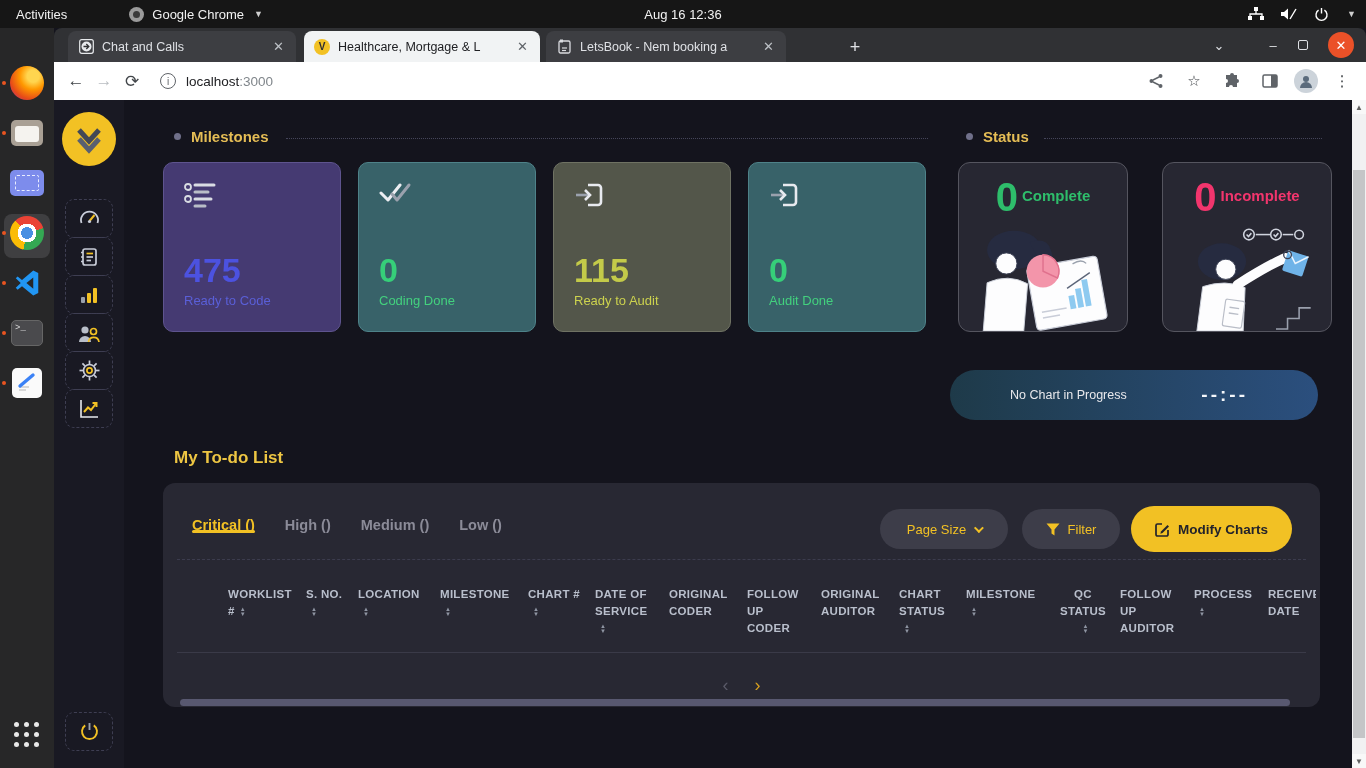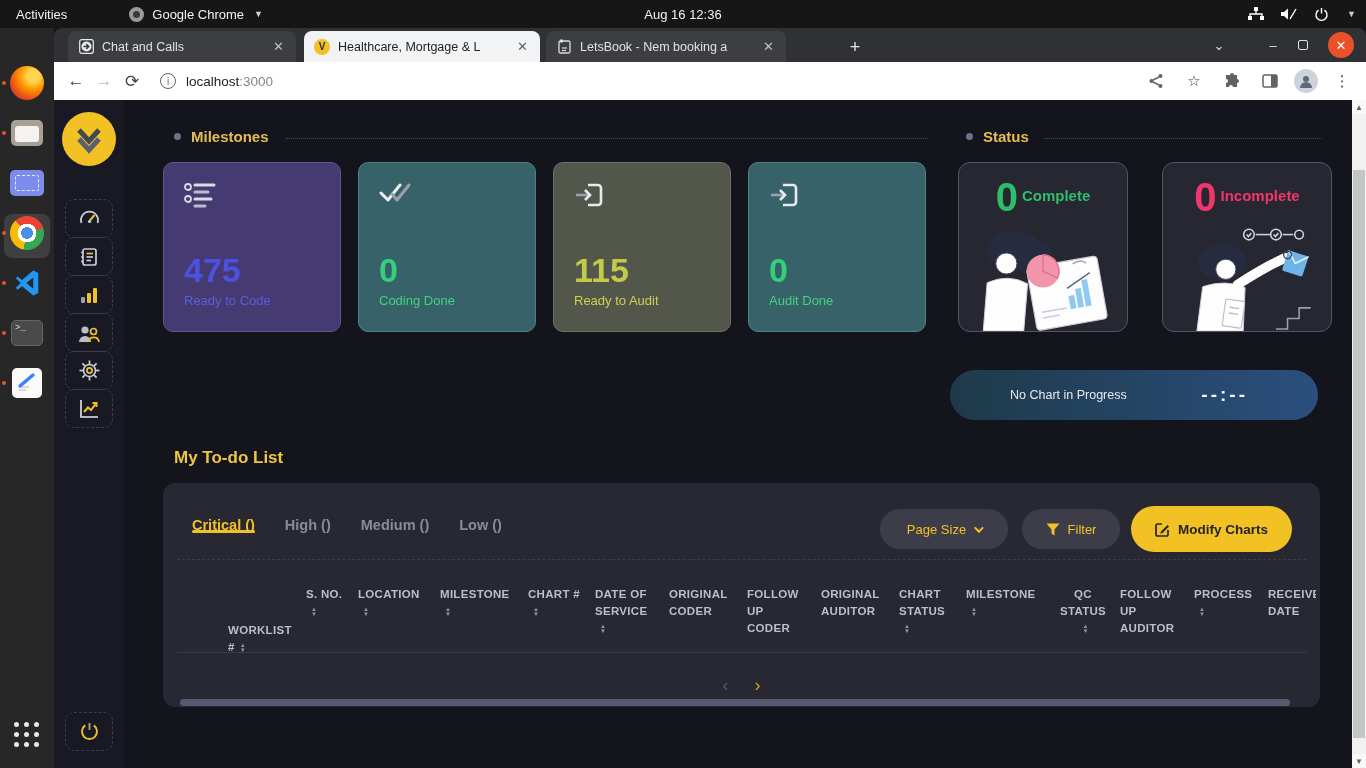--- a/index.html
+++ b/index.html
@@ -120,21 +120,21 @@
   .pill.filter{left:859px;top:26px;width:98px;height:40px;}
   .chev{display:inline-block;width:7px;height:7px;border-right:2px solid #f2c124;border-bottom:2px solid #f2c124;transform:rotate(45deg) translateY(-2px);}
   .modify{position:absolute;left:968px;top:23px;width:161px;height:46px;border:none;border-radius:23px;background:#f2c124;color:#23232b;font-size:13.5px;font-weight:bold;display:flex;align-items:center;justify-content:center;gap:8px;cursor:pointer;}
   .tabs-sep{position:absolute;left:14px;right:14px;top:76px;border-top:1px dashed #3c3c4e;}
 
   .thead-row{position:absolute;left:19px;top:103px;width:1134px;display:flex;}
   .cb-cell{width:46px;flex:none;}
   .cb{width:18px;height:18px;border-radius:5px;background:#5d6b80;cursor:pointer;}
   .thead{flex:1;display:flex;justify-content:space-between;}
   .th{font-size:11.5px;font-weight:bold;color:#b9bfcc;letter-spacing:0.3px;line-height:17px;cursor:pointer;}
-  .th:nth-of-type(1){width:66px;margin-top:36px;}.th:nth-of-type(2){width:40px;}.th:nth-of-type(3){width:70px;}
+  .th:nth-of-type(1){width:66px;}.th:nth-of-type(2){width:40px;}.th:nth-of-type(3){width:70px;}
   .th:nth-of-type(4){width:76px;}.th:nth-of-type(5){width:55px;}.th:nth-of-type(6){width:62px;}
   .th:nth-of-type(7){width:66px;}.th:nth-of-type(8){width:62px;}.th:nth-of-type(9){width:66px;}
   .th:nth-of-type(10){width:55px;}.th:nth-of-type(11){width:80px;}.th:nth-of-type(12){width:50px;text-align:center;}
   .th:nth-of-type(13){width:62px;}.th:nth-of-type(14){width:62px;}
   .th:nth-of-type(15){width:48px;overflow:hidden;white-space:normal;}
   .sort{display:inline-flex;flex-direction:column;margin-left:5px;vertical-align:middle;}
   .sort i{font-style:normal;font-size:6px;line-height:5px;color:#8f95a3;}
   .row-sep{position:absolute;left:14px;right:14px;top:169px;border-top:1px solid #3a3a48;}
   .paging{position:absolute;left:0;top:193px;width:100%;display:flex;justify-content:center;gap:26px;}
   .pg{background:none;border:none;font-size:18px;cursor:pointer;line-height:18px;}

